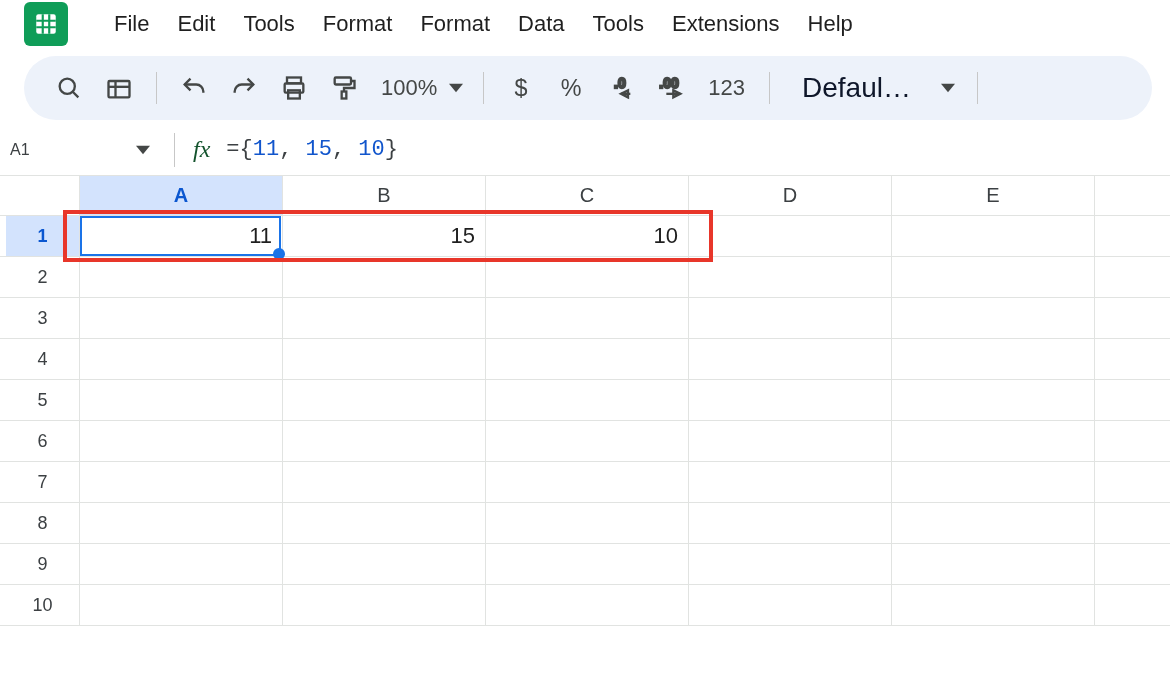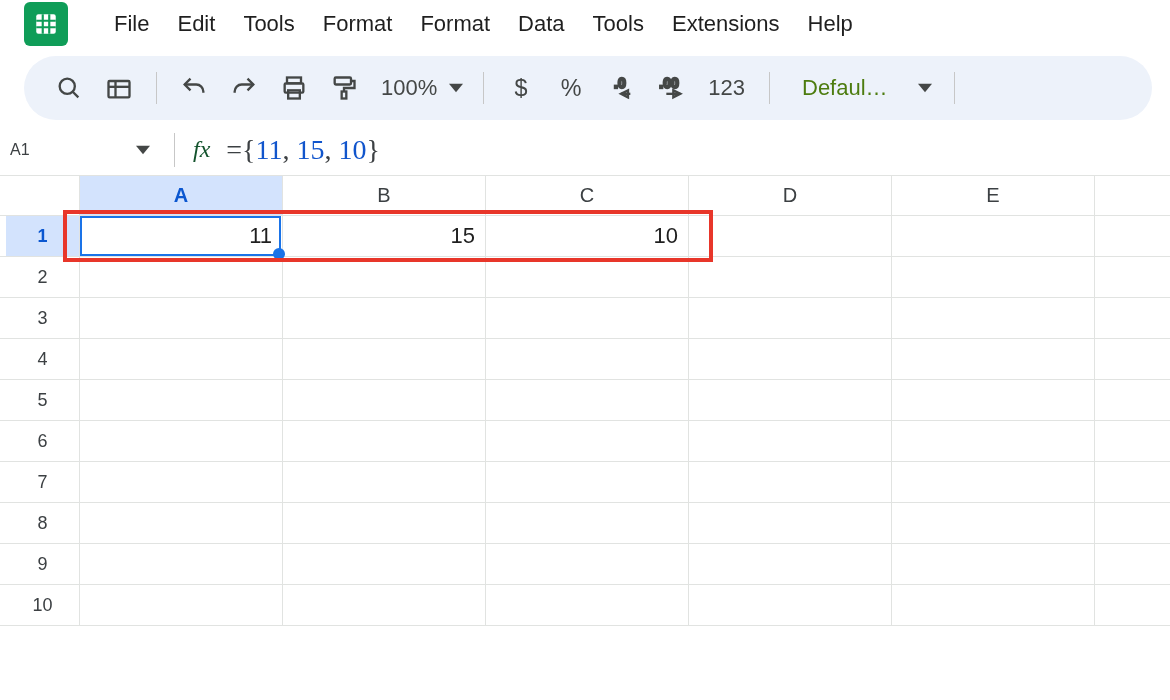--- a/index.html
+++ b/index.html
@@ -10,29 +10,29 @@
   .menu-items { display: flex; gap: 0; }
   .menu-item { font-size: 22px; padding: 4px 14px; color: #1f1f1f; cursor: pointer; border-radius: 4px; }
   .toolbar-wrap { padding: 8px 18px 4px 24px; text-align: right; }
   .toolbar { background: #edf2fa; border-radius: 40px; height: 64px; display: flex; align-items: center; padding: 0 22px; gap: 4px; }
   .tbtn { width: 46px; height: 46px; display: flex; align-items: center; justify-content: center; color: #444746; cursor: pointer; border-radius: 6px; }
   .tbtn svg { width: 28px; height: 28px; stroke: #444746; fill: none; stroke-width: 2; }
   .vsep { width: 1px; height: 32px; background: #c7c7c7; margin: 0 10px; }
   .zoom { display: flex; align-items: center; font-size: 22px; color: #444746; padding: 0 6px 0 10px; cursor: pointer; }
   .tri-down { margin-left: 12px; }
   .tlabel { font-size: 22px; color: #444746; padding: 0 10px; cursor: pointer; }
-  .font-pick { display: flex; align-items: center; font-size: 22px; color: #4d7c0f; padding: 0 8px 0 18px; cursor: pointer; flex: 0 0 auto; }
+  .font-pick { display: flex; align-items: center; font-size: 28px; color: #0f172a; padding: 0 8px 0 18px; cursor: pointer; flex: 0 0 auto; }
   .font-pick .tri-down { margin-left: 30px; }
   .namebox-row { display: flex; align-items: center; height: 52px; border-bottom: 1px solid #e1e3e1; padding: 0 0 0 8px; }
   .namebox { display: flex; align-items: center; width: 160px; padding-left: 0; }
   .namebox-text { font-size: 16px; color: #3c4043; padding-left: 2px; }
   .nb-tri { margin-left: auto; margin-right: 18px; }
   .nb-sep { width: 1px; height: 34px; background: #c7c7c7; margin: 0 18px 0 6px; }
   .fx { font-family: "Times New Roman", serif; font-style: italic; font-size: 24px; color: #14532d; margin-right: 16px; }
-  .formula { font-family: Liberation Serif, serif; font-size: 28px; color: #3c4043; }
+  .formula { font-family: Liberation Mono, monospace; font-size: 22px; color: #3c4043; }
   .formula .num { color: #1155cc; }
   .grid-area { position: relative; width: 100%; }
   .col-headers { display: flex; height: 40px; border-bottom: 1px solid #e1e3e1; }
   .corner { width: 74px; flex: 0 0 74px; border-right: 1px solid #e1e3e1; background: #fff; }
   .colh { flex: 0 0 203px; display: flex; align-items: center; justify-content: center; font-size: 20px; color: #3c4043; border-right: 1px solid #e1e3e1; background: #fff; }
   .colh.active { background: #d3e3fd; font-weight: 600; color: #0b57d0; }
   .rows { }
   .row { display: flex; height: 41px; }
   .rowh { width: 74px; flex: 0 0 74px; display: flex; align-items: center; justify-content: center; font-size: 18px; color: #3c4043; border-right: 1px solid #e1e3e1; border-bottom: 1px solid #e1e3e1; background: #fff; }
   .rowh.active { background: #d3e3fd; font-weight: 600; color: #0b57d0; }

